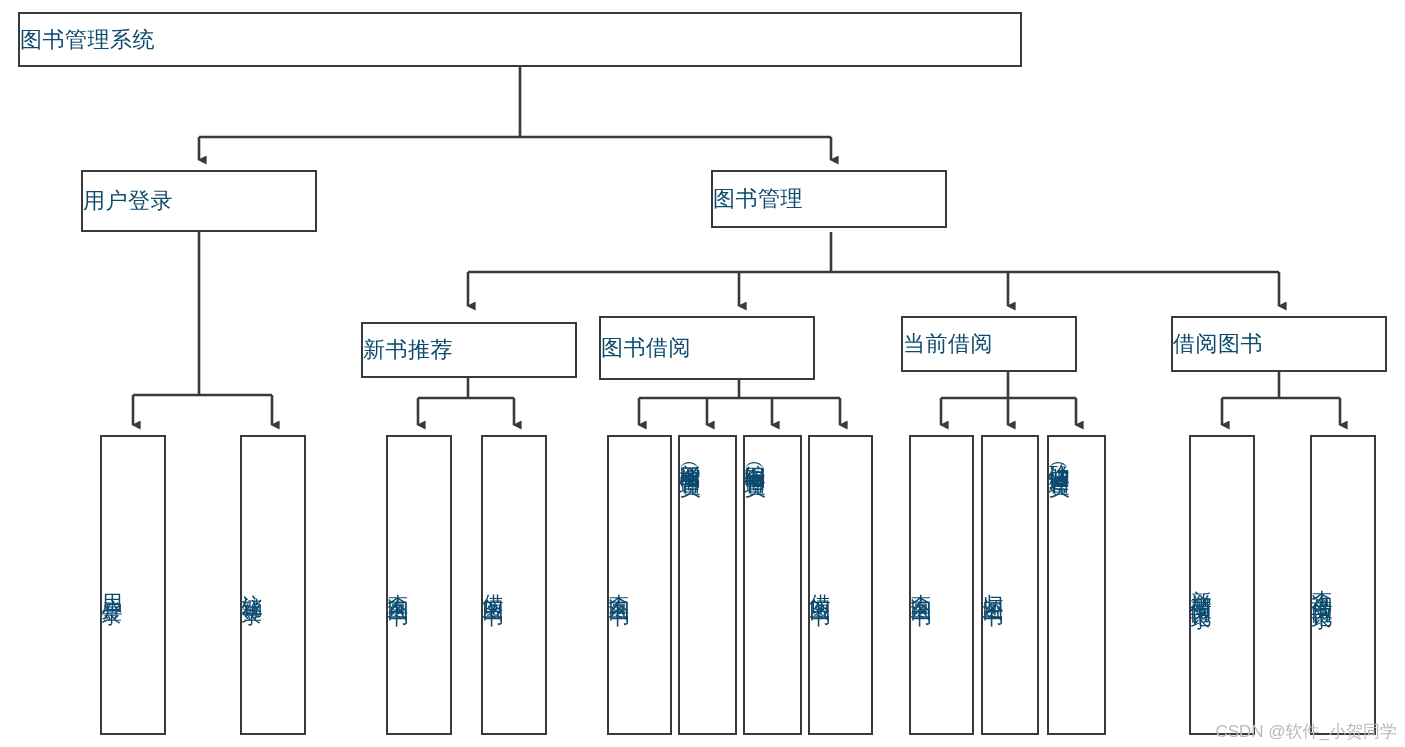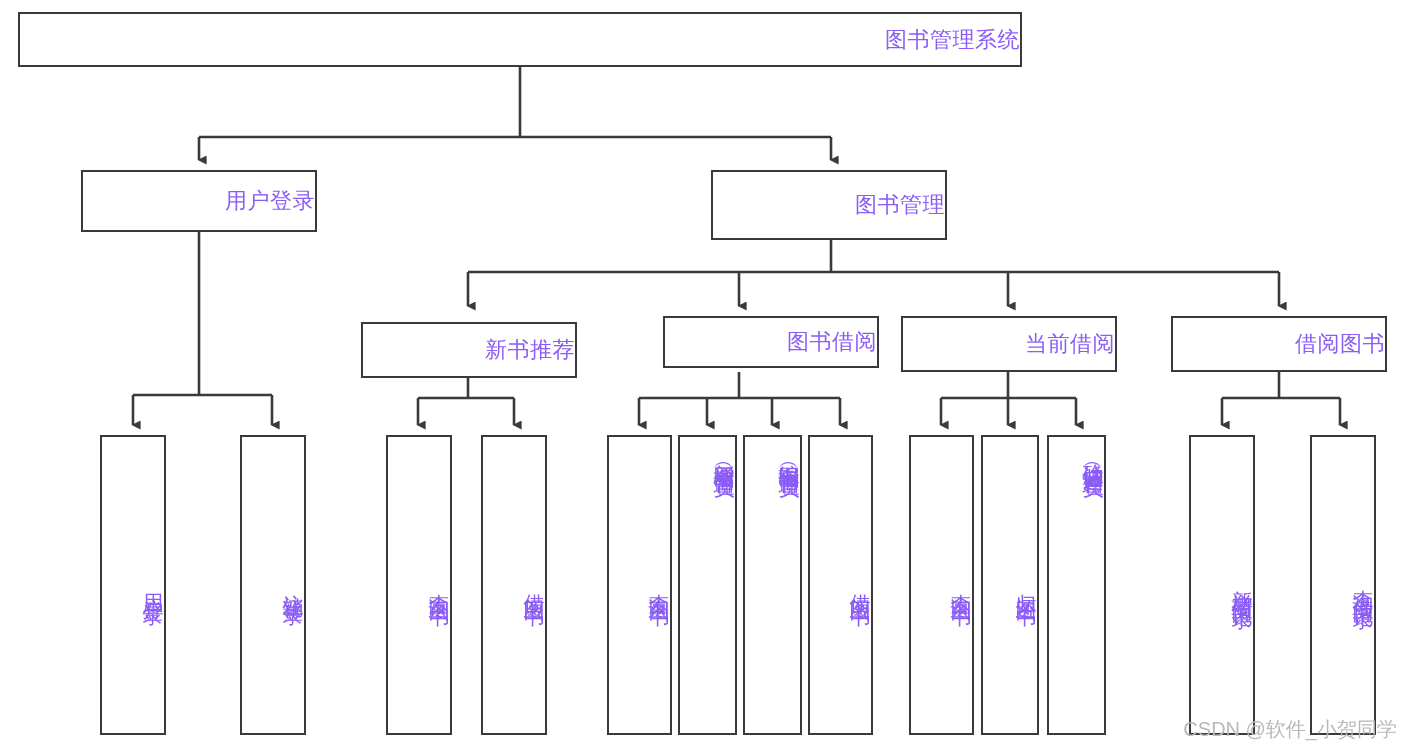--- a/index.html
+++ b/index.html
@@ -26,22 +26,22 @@
     height: 747px;
     pointer-events: none;
   }
   .node {
     position: absolute;
     box-sizing: border-box;
     border: 2px solid #3a3a3a;
     background: #ffffff;
     display: flex;
     align-items: center;
-    justify-content: flex-end;
-    color: #8b5cf6;
+    justify-content: flex-start;
+    color: #0c4a6e;
     z-index: 2;
   }
   .node .lbl {
     display: block;
     line-height: 1.18;
     letter-spacing: 0.5px;
     white-space: nowrap;
   }
   
   .h-node .lbl {
@@ -66,21 +66,21 @@
     letter-spacing: 2px;
   }
   .v-node.center-txt {
     align-items: center;
     padding-top: 0;
   }
   .watermark {
     position: absolute;
     right: 8px;
     bottom: 4px;
-    font-size: 20px;
+    font-size: 17px;
     color: #b9b9b9;
     white-space: nowrap;
     z-index: 5;
     font-family: "Liberation Sans", "DejaVu Sans", sans-serif;
   }
 </style>
 </head>
 <body>
 
 <div id="canvas">
@@ -135,31 +135,31 @@
     </g>
   </svg>
 
   <div class="node h-node root" style="left:18px; top:12px; width:1004px; height:55px;">
     <span class="lbl">图书管理系统</span>
   </div>
 
   <div class="node h-node" style="left:81px; top:170px; width:236px; height:62px;">
     <span class="lbl">用户登录</span>
   </div>
-  <div class="node h-node" style="left:711px; top:170px; width:236px; height:70px;">
+  <div class="node h-node" style="left:711px; top:170px; width:236px; height:58px;">
     <span class="lbl">图书管理</span>
   </div>
 
   <div class="node h-node" style="left:361px; top:322px; width:216px; height:56px;">
     <span class="lbl">新书推荐</span>
   </div>
-  <div class="node h-node" style="left:663px; top:316px; width:216px; height:52px;">
+  <div class="node h-node" style="left:599px; top:316px; width:216px; height:64px;">
     <span class="lbl">图书借阅</span>
   </div>
-  <div class="node h-node" style="left:901px; top:316px; width:216px; height:56px;padding-left:18px;">
+  <div class="node h-node" style="left:901px; top:316px; width:176px; height:56px;">
     <span class="lbl">当前借阅</span>
   </div>
   <div class="node h-node" style="left:1171px; top:316px; width:216px; height:56px;">
     <span class="lbl">借阅图书</span>
   </div>
 
   <div class="node v-node center-txt" style="left:100px; top:435px; width:66px; height:300px;">
     <span class="lbl">用户登录</span>
   </div>
   <div class="node v-node center-txt" style="left:240px; top:435px; width:66px; height:300px;">

